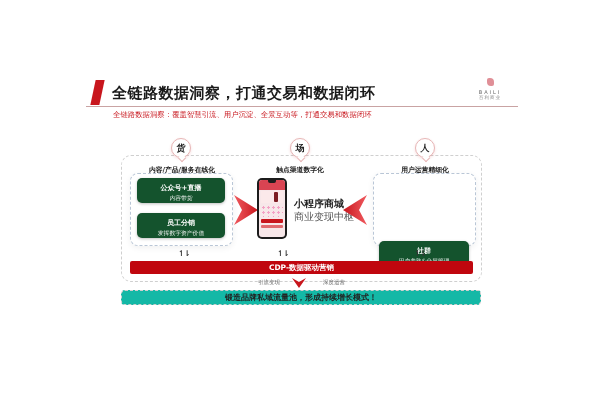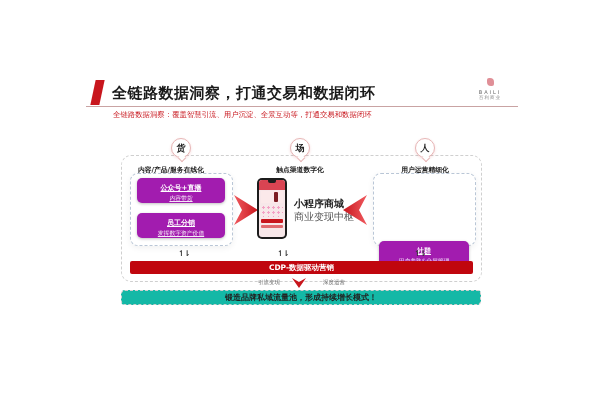--- a/index.html
+++ b/index.html
@@ -20,21 +20,21 @@
 
   .outer-box { position: absolute; left: 121px; top: 155px; width: 361px; height: 127px; border: 1px dashed #cfcfcf; border-radius: 10px; }
 
   .pin { position: absolute; width: 20px; height: 20px; border-radius: 50%; background: #fff; border: 1px solid #e7b6b6; box-shadow: 0 1px 3px rgba(200,22,29,0.15); font-size: 9px; font-weight: bold; text-align: center; line-height: 18px; color: #222; }
   .pin::after { content: ""; position: absolute; left: 7px; bottom: -4px; width: 5px; height: 5px; background: #fff; border-right: 1px solid #e7b6b6; border-bottom: 1px solid #e7b6b6; transform: rotate(45deg); }
 
   .col-label { position: absolute; font-size: 6.8px; font-weight: bold; color: #222; white-space: nowrap; text-align: center; }
 
   .inner-box { position: absolute; border: 1px dashed #b9c6d6; border-radius: 8px; background: #fff; box-shadow: 0 2px 6px rgba(0,0,0,0.06); }
 
-  .red-card { position: absolute; background: #a21caf; border-radius: 5px; color: #fff; text-align: center; box-shadow: 0 1px 3px rgba(0,0,0,0.25); text-decoration: underline; }
+  .red-card { position: absolute; background: #14532d; border-radius: 5px; color: #fff; text-align: center; box-shadow: 0 1px 3px rgba(0,0,0,0.25); }
   .red-card .main { font-size: 7px; font-weight: bold; margin-top: 5px; }
   .red-card .sub { font-size: 5.8px; opacity: 0.9; margin-top: 1px; }
 
   .chev { position: absolute; width: 24px; height: 30px; }
 
   .phone { position: absolute; left: 257px; top: 178px; width: 30px; height: 61px; border-radius: 5px; background: #1c1c1c; padding: 2px; }
   .phone-screen { width: 100%; height: 100%; border-radius: 3px; background: #f7e7e9; position: relative; overflow: hidden; }
   .ph-top { height: 10px; background: #d94452; }
   .ph-banner { position: absolute; left: 2px; top: 11px; width: 22px; height: 12px; background: #fbe9ea; }
   .ph-bottle { position: absolute; left: 15px; top: 12px; width: 4px; height: 10px; background: #7c1c22; border-radius: 1px; }
@@ -69,21 +69,21 @@
 
   <div class="logo">
     <div class="logo-mark"></div>
     <div class="logo-en">BAILI</div>
     <div class="logo-cn">百利商业</div>
   </div>
 
   <div class="outer-box"></div>
 
   <div class="pin" style="left:171px; top:138px;">货</div>
-  <div class="col-label" style="left:121px; top:165px; width:100px;">内容/产品/服务在线化</div>
+  <div class="col-label" style="left:132px; top:165px; width:100px;">内容/产品/服务在线化</div>
   <div class="inner-box" style="left:130px; top:173px; width:103px; height:73px;"></div>
   <div class="red-card" style="left:137px; top:178px; width:88px; height:25px;">
     <div class="main">公众号+直播</div>
     <div class="sub">内容带货</div>
   </div>
   <div class="red-card" style="left:137px; top:213px; width:88px; height:25px;">
     <div class="main">员工分销</div>
     <div class="sub">发挥数字资产价值</div>
   </div>
 

